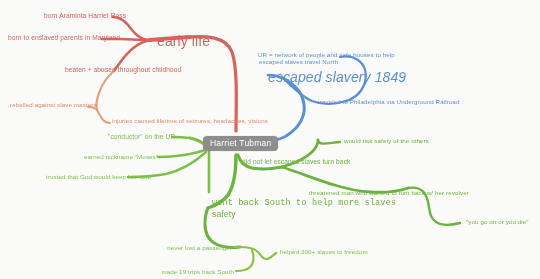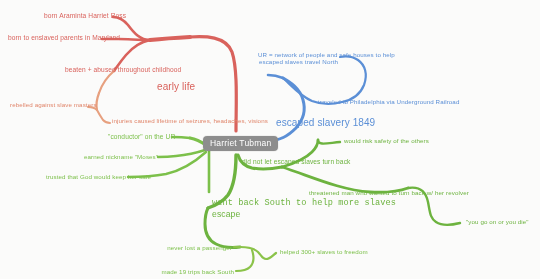--- a/index.html
+++ b/index.html
@@ -36,21 +36,21 @@
   .root-node {
     position: absolute;
     background: #8d8d8d;
     color: #ffffff;
     border-radius: 4px;
     padding: 2px 7px 3px 7px;
     font-size: 8.5px;
     letter-spacing: 0.2px;
     box-shadow: 0 0 0 1px rgba(0,0,0,0.04);
   }
-  .branch-title { font-size: 10px; margin-top: 48px; }
+  .branch-title { font-size: 14px; }
   .t7  { font-size: 6.2px; }
   .t75 { font-size: 6.6px; }
   .t9  { font-size: 8.6px; }
   .right-al { text-align: right; }
 </style>
 </head>
 <body>
 
 <div id="canvas">
 
@@ -102,39 +102,39 @@
   <div class="node lbl-red t75 right-al" style="left:8px; top:34px; width:92px;">born to enslaved parents in Maryland</div>
 
   <div class="node lbl-red branch-title" style="left:157px; top:33px;">early life</div>
 
   <div class="node lbl-red t75" style="left:65px; top:66px;">beaten + abused throughout childhood</div>
 
   <div class="node lbl-salmon t7 right-al" style="left:10px; top:101px; width:76px;">rebelled against slave masters</div>
 
   <div class="node lbl-salmon t7" style="left:112px; top:117px;">injuries caused lifetime of seizures, headaches, visions</div>
 
-  <div class="node lbl-blue branch-title" style="left:276px; top:69px;">escaped slavery 1849</div>
+  <div class="node lbl-blue branch-title" style="left:268px; top:69px;font-style:italic;">escaped slavery 1849</div>
 
   <div class="node lbl-blue t7 right-al" style="left:258px; top:51px; width:80px;">UR = network of people and safe houses to help</div>
 
   <div class="node lbl-blue t7 right-al" style="left:258px; top:58px; width:80px;">escaped slaves travel North</div>
 
   <div class="node lbl-blue t7" style="left:318px; top:98px;">traveled to Philadelphia via Underground Railroad</div>
 
   <div class="root-node" style="left:203px; top:136px;">Harriet Tubman</div>
 
   <div class="node lbl-green2 t75 right-al" style="left:108px; top:133px; width:62px;">"conductor" on the UR</div>
 
   <div class="node lbl-green2 t7 right-al" style="left:84px; top:153px; width:72px;">earned nickname "Moses"</div>
 
   <div class="node lbl-green2 t7 right-al" style="left:46px; top:173px; width:80px;">trusted that God would keep her safe</div>
 
   <div class="node lbl-green t9" style="left:212px; top:198px;font-family:Liberation Mono, monospace;">went back South to help more slaves</div>
 
-  <div class="node lbl-green t9" style="left:212px; top:209px;">escape</div>
+  <div class="node lbl-green t9" style="left:212px; top:209px;">safety</div>
 
   <div class="node lbl-green2 t7 right-al" style="left:162px; top:244px; width:70px;">never lost a passenger</div>
 
   <div class="node lbl-green2 t7" style="left:280px; top:248px;">helped 300+ slaves to freedom</div>
 
   <div class="node lbl-green2 t7 right-al" style="left:156px; top:268px; width:78px;">made 19 trips back South</div>
 
   <div class="node lbl-green t75" style="left:242px; top:158px;">did not let escaped slaves turn back</div>
 
   <div class="node lbl-green t7" style="left:344px; top:137px;">would risk safety of the others</div>

